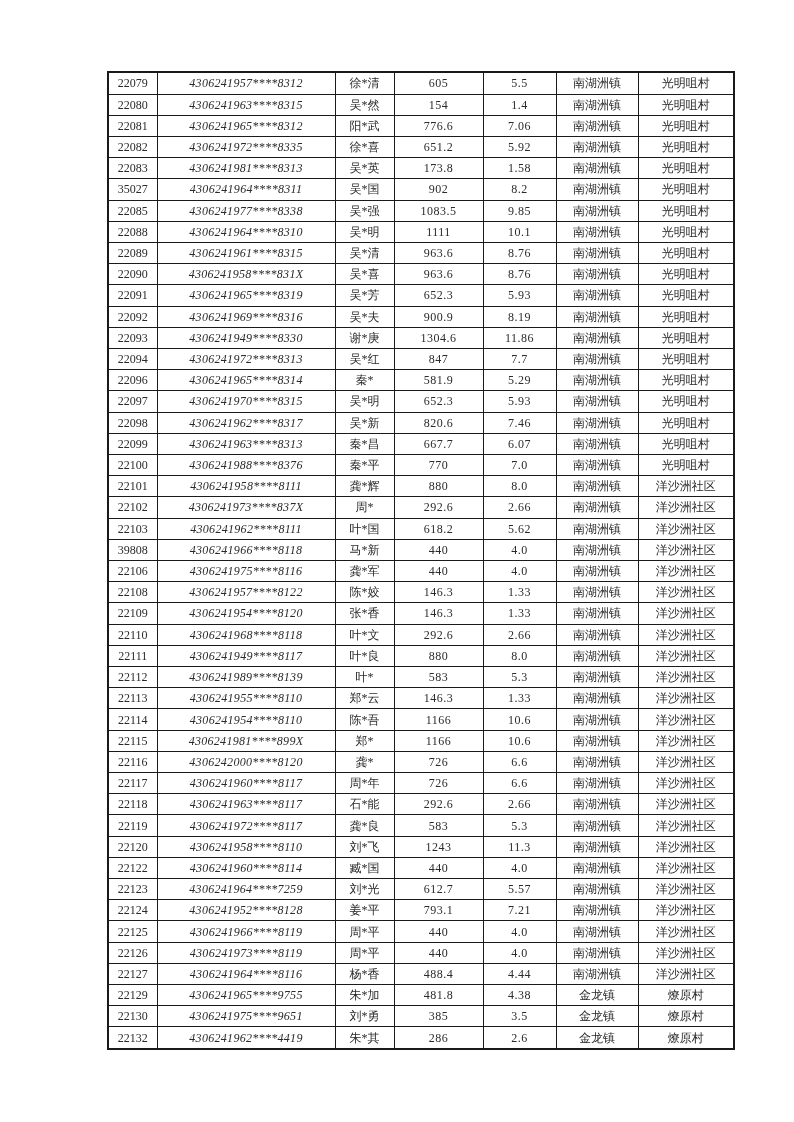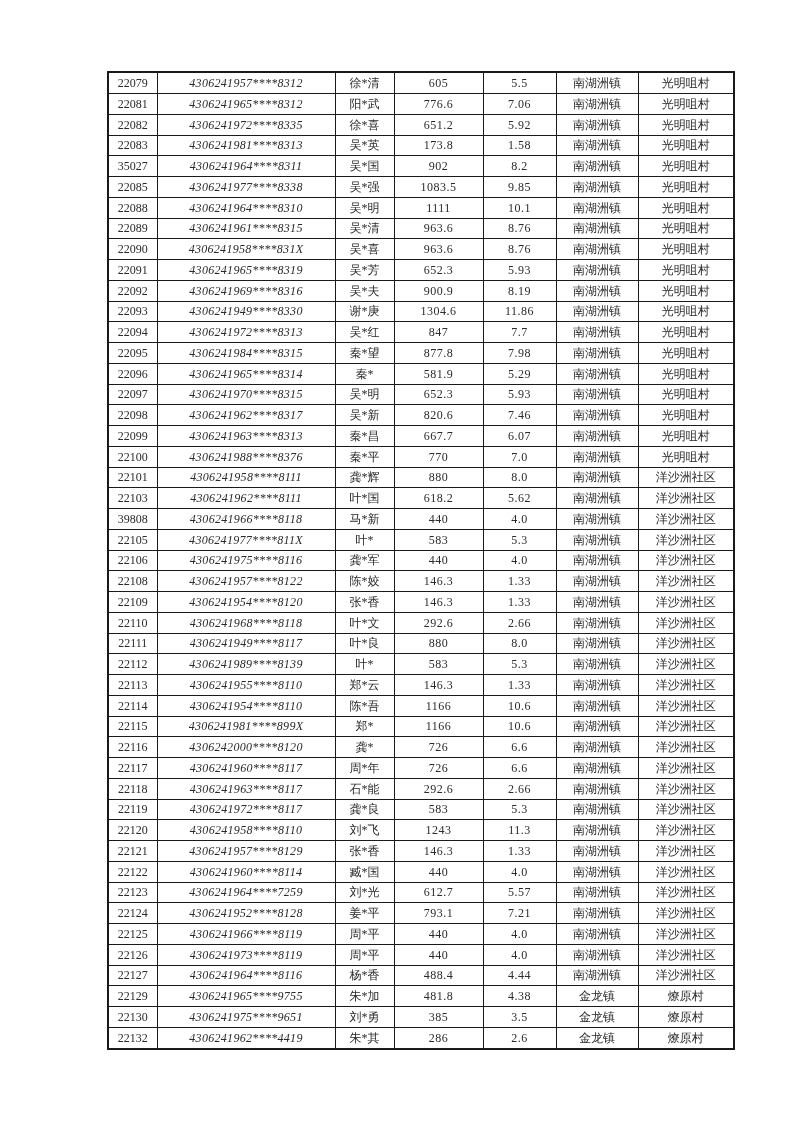--- a/index.html
+++ b/index.html
@@ -75,20 +75,29 @@
         <tr>
           <td class="cell-seq">22079</td>
           <td class="cell-id">4306241957****8312</td>
           <td class="cell-name">徐*清</td>
           <td class="cell-amount">605</td>
           <td class="cell-amount2">5.5</td>
           <td class="cell-town">南湖洲镇</td>
           <td class="cell-village">光明咀村</td>
         </tr>
         <tr>
+          <td class="cell-seq">22080</td>
+          <td class="cell-id">4306241963****8315</td>
+          <td class="cell-name">吴*然</td>
+          <td class="cell-amount">154</td>
+          <td class="cell-amount2">1.4</td>
+          <td class="cell-town">南湖洲镇</td>
+          <td class="cell-village">光明咀村</td>
+        </tr>
+        <tr>
           <td class="cell-seq">22081</td>
           <td class="cell-id">4306241965****8312</td>
           <td class="cell-name">阳*武</td>
           <td class="cell-amount">776.6</td>
           <td class="cell-amount2">7.06</td>
           <td class="cell-town">南湖洲镇</td>
           <td class="cell-village">光明咀村</td>
         </tr>
         <tr>
           <td class="cell-seq">22082</td>
@@ -183,29 +192,20 @@
         <tr>
           <td class="cell-seq">22094</td>
           <td class="cell-id">4306241972****8313</td>
           <td class="cell-name">吴*红</td>
           <td class="cell-amount">847</td>
           <td class="cell-amount2">7.7</td>
           <td class="cell-town">南湖洲镇</td>
           <td class="cell-village">光明咀村</td>
         </tr>
         <tr>
-          <td class="cell-seq">22095</td>
-          <td class="cell-id">4306241984****8315</td>
-          <td class="cell-name">秦*望</td>
-          <td class="cell-amount">877.8</td>
-          <td class="cell-amount2">7.98</td>
-          <td class="cell-town">南湖洲镇</td>
-          <td class="cell-village">光明咀村</td>
-        </tr>
-        <tr>
           <td class="cell-seq">22096</td>
           <td class="cell-id">4306241965****8314</td>
           <td class="cell-name">秦*</td>
           <td class="cell-amount">581.9</td>
           <td class="cell-amount2">5.29</td>
           <td class="cell-town">南湖洲镇</td>
           <td class="cell-village">光明咀村</td>
         </tr>
         <tr>
           <td class="cell-seq">22097</td>
@@ -246,47 +246,47 @@
         <tr>
           <td class="cell-seq">22101</td>
           <td class="cell-id">4306241958****8111</td>
           <td class="cell-name">龚*辉</td>
           <td class="cell-amount">880</td>
           <td class="cell-amount2">8.0</td>
           <td class="cell-town">南湖洲镇</td>
           <td class="cell-village">洋沙洲社区</td>
         </tr>
         <tr>
+          <td class="cell-seq">22102</td>
+          <td class="cell-id">4306241973****837X</td>
+          <td class="cell-name">周*</td>
+          <td class="cell-amount">292.6</td>
+          <td class="cell-amount2">2.66</td>
+          <td class="cell-town">南湖洲镇</td>
+          <td class="cell-village">洋沙洲社区</td>
+        </tr>
+        <tr>
           <td class="cell-seq">22103</td>
           <td class="cell-id">4306241962****8111</td>
           <td class="cell-name">叶*国</td>
           <td class="cell-amount">618.2</td>
           <td class="cell-amount2">5.62</td>
           <td class="cell-town">南湖洲镇</td>
           <td class="cell-village">洋沙洲社区</td>
         </tr>
         <tr>
           <td class="cell-seq">39808</td>
           <td class="cell-id">4306241966****8118</td>
           <td class="cell-name">马*新</td>
           <td class="cell-amount">440</td>
           <td class="cell-amount2">4.0</td>
           <td class="cell-town">南湖洲镇</td>
           <td class="cell-village">洋沙洲社区</td>
         </tr>
         <tr>
-          <td class="cell-seq">22105</td>
-          <td class="cell-id">4306241977****811X</td>
-          <td class="cell-name">叶*</td>
-          <td class="cell-amount">583</td>
-          <td class="cell-amount2">5.3</td>
-          <td class="cell-town">南湖洲镇</td>
-          <td class="cell-village">洋沙洲社区</td>
-        </tr>
-        <tr>
           <td class="cell-seq">22106</td>
           <td class="cell-id">4306241975****8116</td>
           <td class="cell-name">龚*军</td>
           <td class="cell-amount">440</td>
           <td class="cell-amount2">4.0</td>
           <td class="cell-town">南湖洲镇</td>
           <td class="cell-village">洋沙洲社区</td>
         </tr>
         <tr>
           <td class="cell-seq">22108</td>
@@ -395,29 +395,20 @@
           <td class="cell-amount2">5.3</td>
           <td class="cell-town">南湖洲镇</td>
           <td class="cell-village">洋沙洲社区</td>
         </tr>
         <tr>
           <td class="cell-seq">22120</td>
           <td class="cell-id">4306241958****8110</td>
           <td class="cell-name">刘*飞</td>
           <td class="cell-amount">1243</td>
           <td class="cell-amount2">11.3</td>
-          <td class="cell-town">南湖洲镇</td>
-          <td class="cell-village">洋沙洲社区</td>
-        </tr>
-        <tr>
-          <td class="cell-seq">22121</td>
-          <td class="cell-id">4306241957****8129</td>
-          <td class="cell-name">张*香</td>
-          <td class="cell-amount">146.3</td>
-          <td class="cell-amount2">1.33</td>
           <td class="cell-town">南湖洲镇</td>
           <td class="cell-village">洋沙洲社区</td>
         </tr>
         <tr>
           <td class="cell-seq">22122</td>
           <td class="cell-id">4306241960****8114</td>
           <td class="cell-name">臧*国</td>
           <td class="cell-amount">440</td>
           <td class="cell-amount2">4.0</td>
           <td class="cell-town">南湖洲镇</td>

